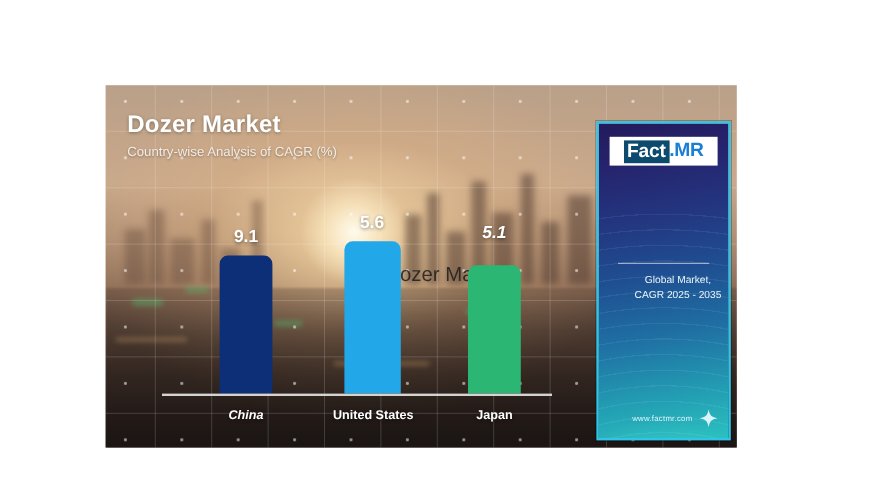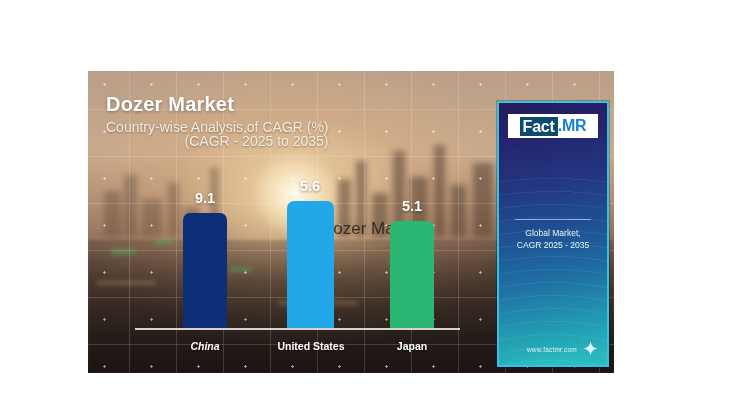--- a/index.html
+++ b/index.html
@@ -47,22 +47,22 @@
   .dots{
     position:absolute;left:0;top:0;width:100%;height:100%;
     background-image:radial-gradient(circle, rgba(255,255,255,.55) 1.1px, transparent 1.3px);
     background-size:47px 47px;background-position:-7px -10px;
   }
 
   
   .hdr{position:absolute;left:18px;top:22px;}
   .hdr .t{font-size:20px;font-weight:bold;color:#ffffff;letter-spacing:.2px;
           text-shadow:0 1px 3px rgba(0,0,0,.35);}
-  .hdr .s{font-size:14px;color:#f3ece4;margin-top:4px;line-height:14px;
-          text-shadow:0 1px 2px rgba(0,0,0,.35);text-align:right;}
+  .hdr .s{font-size:11px;color:#f3ece4;margin-top:4px;line-height:14px;
+          text-shadow:0 1px 2px rgba(0,0,0,.35);}
 
   
   .wm{
     position:absolute;left:233px;top:148px;font-size:17px;color:#1b1b1b;
     opacity:.82;white-space:nowrap;
   }
 
   
   .chart{position:absolute;left:0;top:0;width:100%;height:100%;}
   .bar{position:absolute;border-radius:7px 7px 0 0;}
@@ -105,21 +105,21 @@
     font-size:16px;font-weight:bold;color:#ffffff;background:#0c4a6e;
     padding:0 3px;line-height:19px;letter-spacing:-.2px;
   }
   .logo .m{font-size:16px;font-weight:bold;color:#1a7fd4;letter-spacing:-.2px;}
   .big{
     position:absolute;left:0;top:78px;width:100%;text-align:center;
     font-size:25px;font-weight:bold;color:#ffffff;letter-spacing:.3px;
   }
   .rule{position:absolute;left:16px;top:116px;width:76px;height:1px;background:rgba(255,255,255,.55);}
   .sub{
-    position:absolute;left:0;top:124px;width:100%;text-align:center;
+    position:absolute;left:12px;top:124px;width:100%;text-align:center;
     font-size:8.5px;color:#eaf6fb;line-height:12px;
   }
   .url{
     position:absolute;right:30px;bottom:12px;font-size:6.5px;color:#dff3fb;
     letter-spacing:.2px;
   }
   .spark{position:absolute;right:9px;bottom:9px;width:15px;height:15px;}
 </style>
 </head>
 <body>
@@ -157,34 +157,33 @@
     <div class="streak glow-warm" style="left:8px;top:210px;width:60px;height:4px;"></div>
     <div class="streak glow-warm" style="left:190px;top:230px;width:80px;height:4px;"></div>
 
     <div class="grid"></div>
     <div class="dots"></div>
 
     <div class="hdr">
       <div class="t">Dozer Market</div>
       <div class="s">
         <div>Country-wise Analysis of CAGR (%)</div>
-        <div>(CAGR - 2025 to 2035)</div>
       </div>
     </div>
 
     <div class="wm">Dozer Market</div>
 
     <div class="chart">
       <div class="bar" style="left:95px;top:142px;width:44px;height:115px;background:#0d2f78;"></div>
       <div class="bar" style="left:199px;top:130px;width:47px;height:127px;background:#22a7e8;"></div>
       <div class="bar" style="left:302px;top:150px;width:44px;height:107px;background:#2bb673;"></div>
 
       <div class="bval" style="left:85px;top:119px;width:64px;">9.1</div>
       <div class="bval" style="left:190px;top:107px;width:64px;">5.6</div>
-      <div class="bval" style="left:292px;top:127px;width:64px;">5.1</div>
+      <div class="bval" style="left:292px;top:115px;width:64px;font-style:italic;">5.1</div>
 
       <div class="axis"></div>
 
       <div class="blab" style="left:77px;top:269px;width:80px;font-style:italic;">China</div>
       <div class="blab" style="left:178px;top:269px;width:90px;">United States</div>
       <div class="blab" style="left:284px;top:269px;width:80px;">Japan</div>
     </div>
 
     <div class="card">
       <div class="rings"></div>

